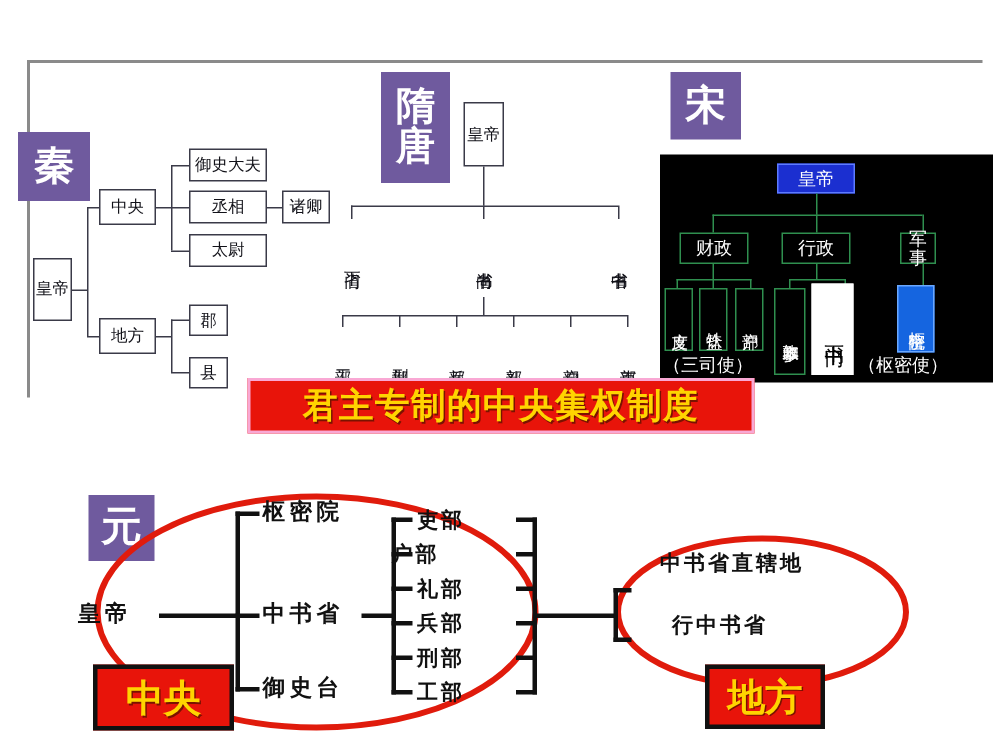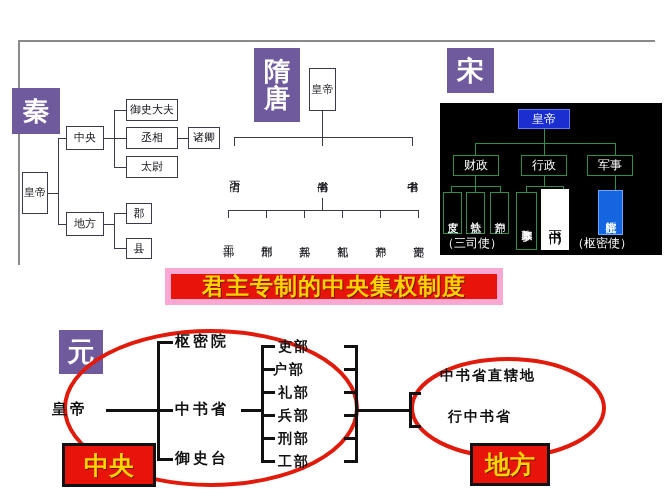--- a/index.html
+++ b/index.html
@@ -80,22 +80,22 @@
   .sbox.white{background:#ffffff;color:#000000;border-color:#ffffff;}
   .sln{position:absolute;background:#2f8f4f;}
   .slbl{
     position:absolute;color:#ffffff;white-space:nowrap;
     font-family:"DejaVu Sans","Liberation Sans",sans-serif;
     font-size:11px;
   }
 
   
   .banner{
-    position:absolute;left:165px;top:268px;width:338px;height:37px;
-    background:#e8140a;border:6px solid #f9a8d4;
+    position:absolute;left:165px;top:252px;width:338px;height:37px;
+    background:#e8140a;border:2px solid #f9a8d4;
     display:flex;align-items:center;justify-content:center;
     box-sizing:border-box;
   }
   .banner-text{
     color:#ffd400;font-weight:700;font-size:23px;letter-spacing:1px;
     font-family:"DejaVu Sans","Liberation Sans",sans-serif;
     text-shadow:1px 1px 0 #7a1200;
     white-space:nowrap;
   }
 
@@ -231,21 +231,21 @@
     <div class="sbox emperor" style="left:78px;top:6px;width:52px;height:20px;font-size:12px;">皇帝</div>
 
     <div class="sln" style="left:104px;top:26px;width:1px;height:14px;"></div>
     <div class="sln" style="left:35px;top:40px;width:140px;height:1px;"></div>
     <div class="sln" style="left:35px;top:40px;width:1px;height:12px;"></div>
     <div class="sln" style="left:104px;top:40px;width:1px;height:12px;"></div>
     <div class="sln" style="left:175px;top:40px;width:1px;height:12px;"></div>
 
     <div class="sbox" style="left:13px;top:52px;width:46px;height:21px;font-size:12px;">财政</div>
     <div class="sbox" style="left:81px;top:52px;width:46px;height:21px;font-size:12px;">行政</div>
-    <div class="sbox" style="left:147px;top:52px;width:46px;height:21px;font-size:12px;">军事</div>
+    <div class="sbox" style="left:160px;top:52px;width:24px;height:21px;font-size:12px;">军事</div>
 
     <div class="sln" style="left:35px;top:73px;width:1px;height:10px;"></div>
     <div class="sln" style="left:11px;top:83px;width:50px;height:1px;"></div>
     <div class="sln" style="left:11px;top:83px;width:1px;height:6px;"></div>
     <div class="sln" style="left:35px;top:83px;width:1px;height:6px;"></div>
     <div class="sln" style="left:60px;top:83px;width:1px;height:6px;"></div>
 
     <div class="sbox vtext" style="left:3px;top:89px;width:19px;height:42px;font-size:11px;">
       <span style="writing-mode:vertical-rl;">度支</span>
     </div>
@@ -305,21 +305,21 @@
   <div class="yln" style="left:261px;top:345px;width:3px;height:118px;"></div>
 
   <div class="yln" style="left:261px;top:345px;width:14px;height:3px;"></div>
   <div class="yln" style="left:261px;top:368px;width:14px;height:3px;"></div>
   <div class="yln" style="left:261px;top:391px;width:14px;height:3px;"></div>
   <div class="yln" style="left:261px;top:414px;width:14px;height:3px;"></div>
   <div class="yln" style="left:261px;top:437px;width:14px;height:3px;"></div>
   <div class="yln" style="left:261px;top:460px;width:14px;height:3px;"></div>
 
   <div class="ytext sm" style="left:278px;top:338px;">吏部</div>
-  <div class="ytext sm" style="left:273px;top:361px;">户部</div>
+  <div class="ytext sm" style="left:261px;top:361px;">户部</div>
   <div class="ytext sm" style="left:278px;top:384px;">礼部</div>
   <div class="ytext sm" style="left:278px;top:407px;">兵部</div>
   <div class="ytext sm" style="left:278px;top:430px;">刑部</div>
   <div class="ytext sm" style="left:278px;top:453px;">工部</div>
 
   <div class="yln" style="left:344px;top:345px;width:14px;height:3px;"></div>
   <div class="yln" style="left:344px;top:368px;width:14px;height:3px;"></div>
   <div class="yln" style="left:344px;top:391px;width:14px;height:3px;"></div>
   <div class="yln" style="left:344px;top:414px;width:14px;height:3px;"></div>
   <div class="yln" style="left:344px;top:437px;width:14px;height:3px;"></div>

